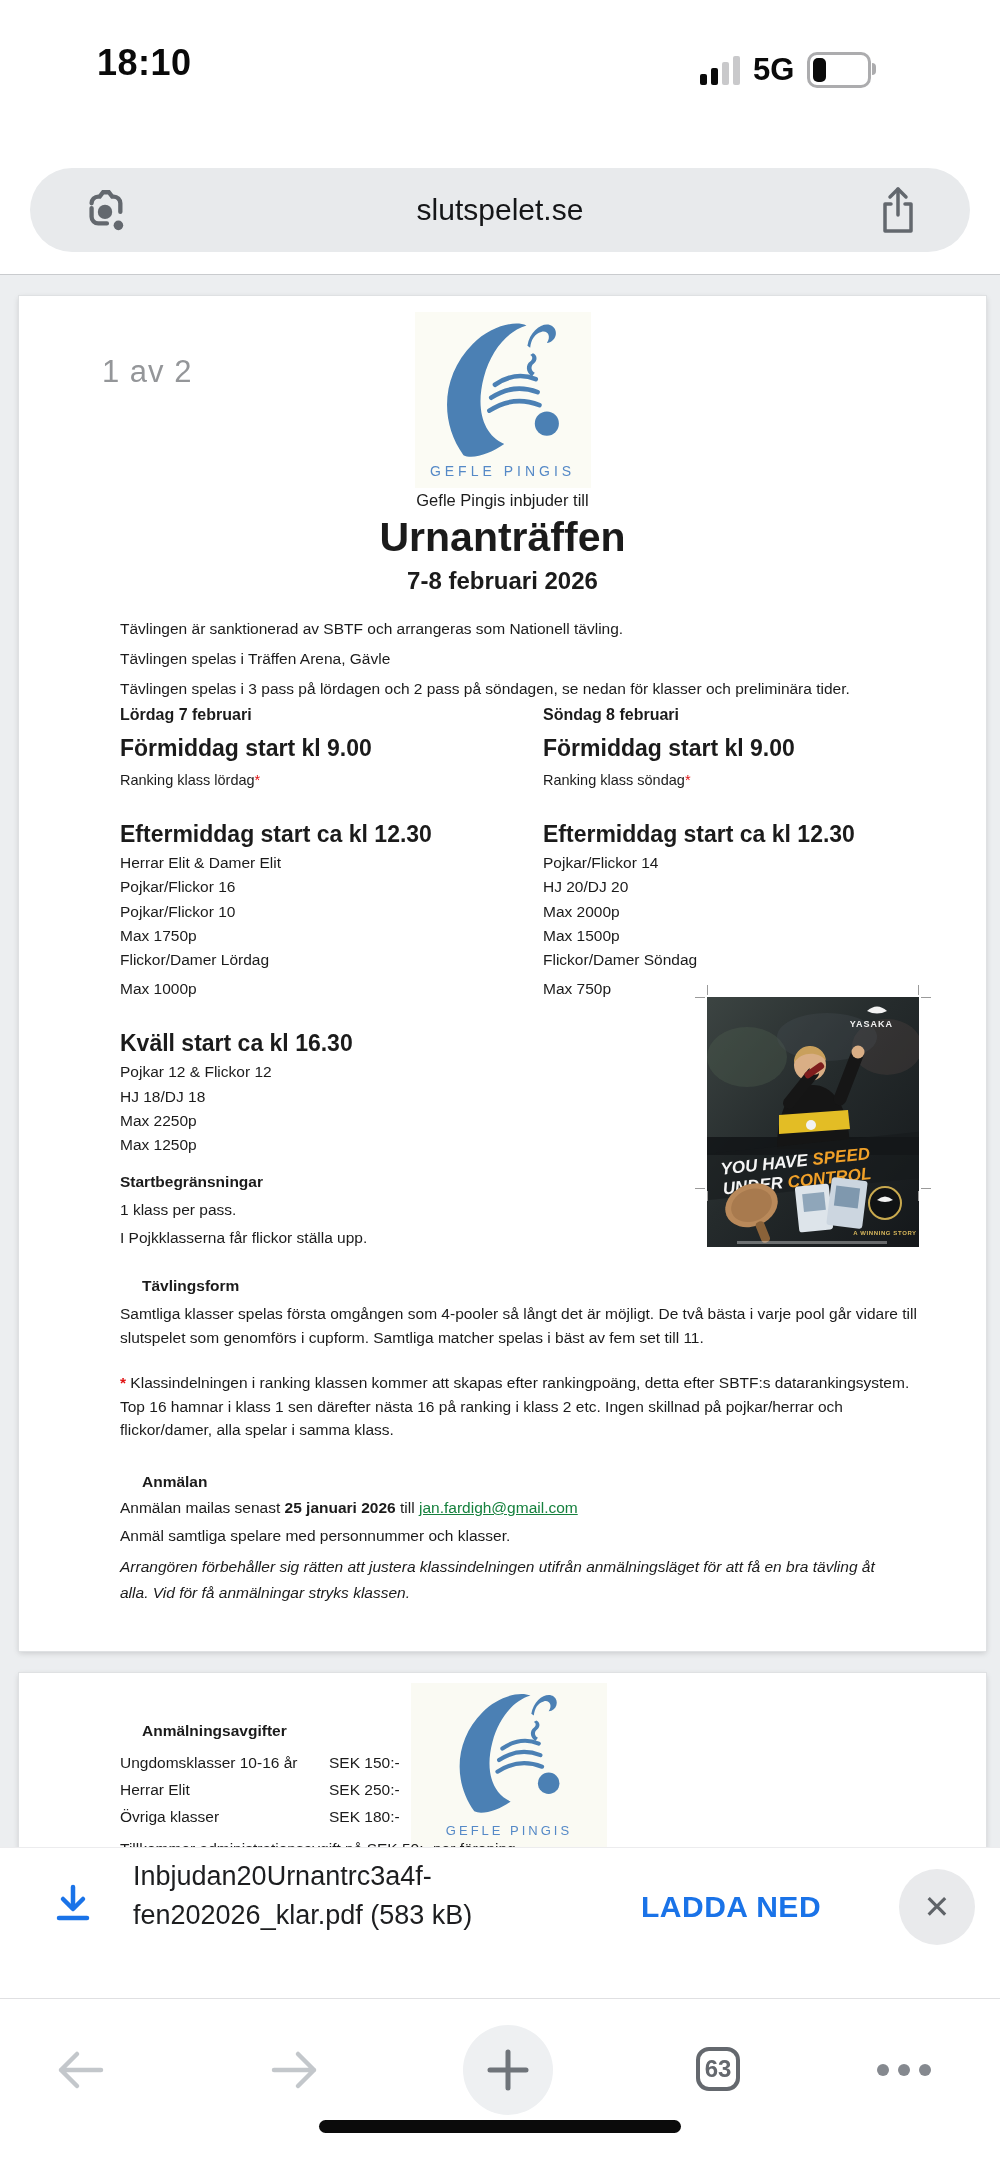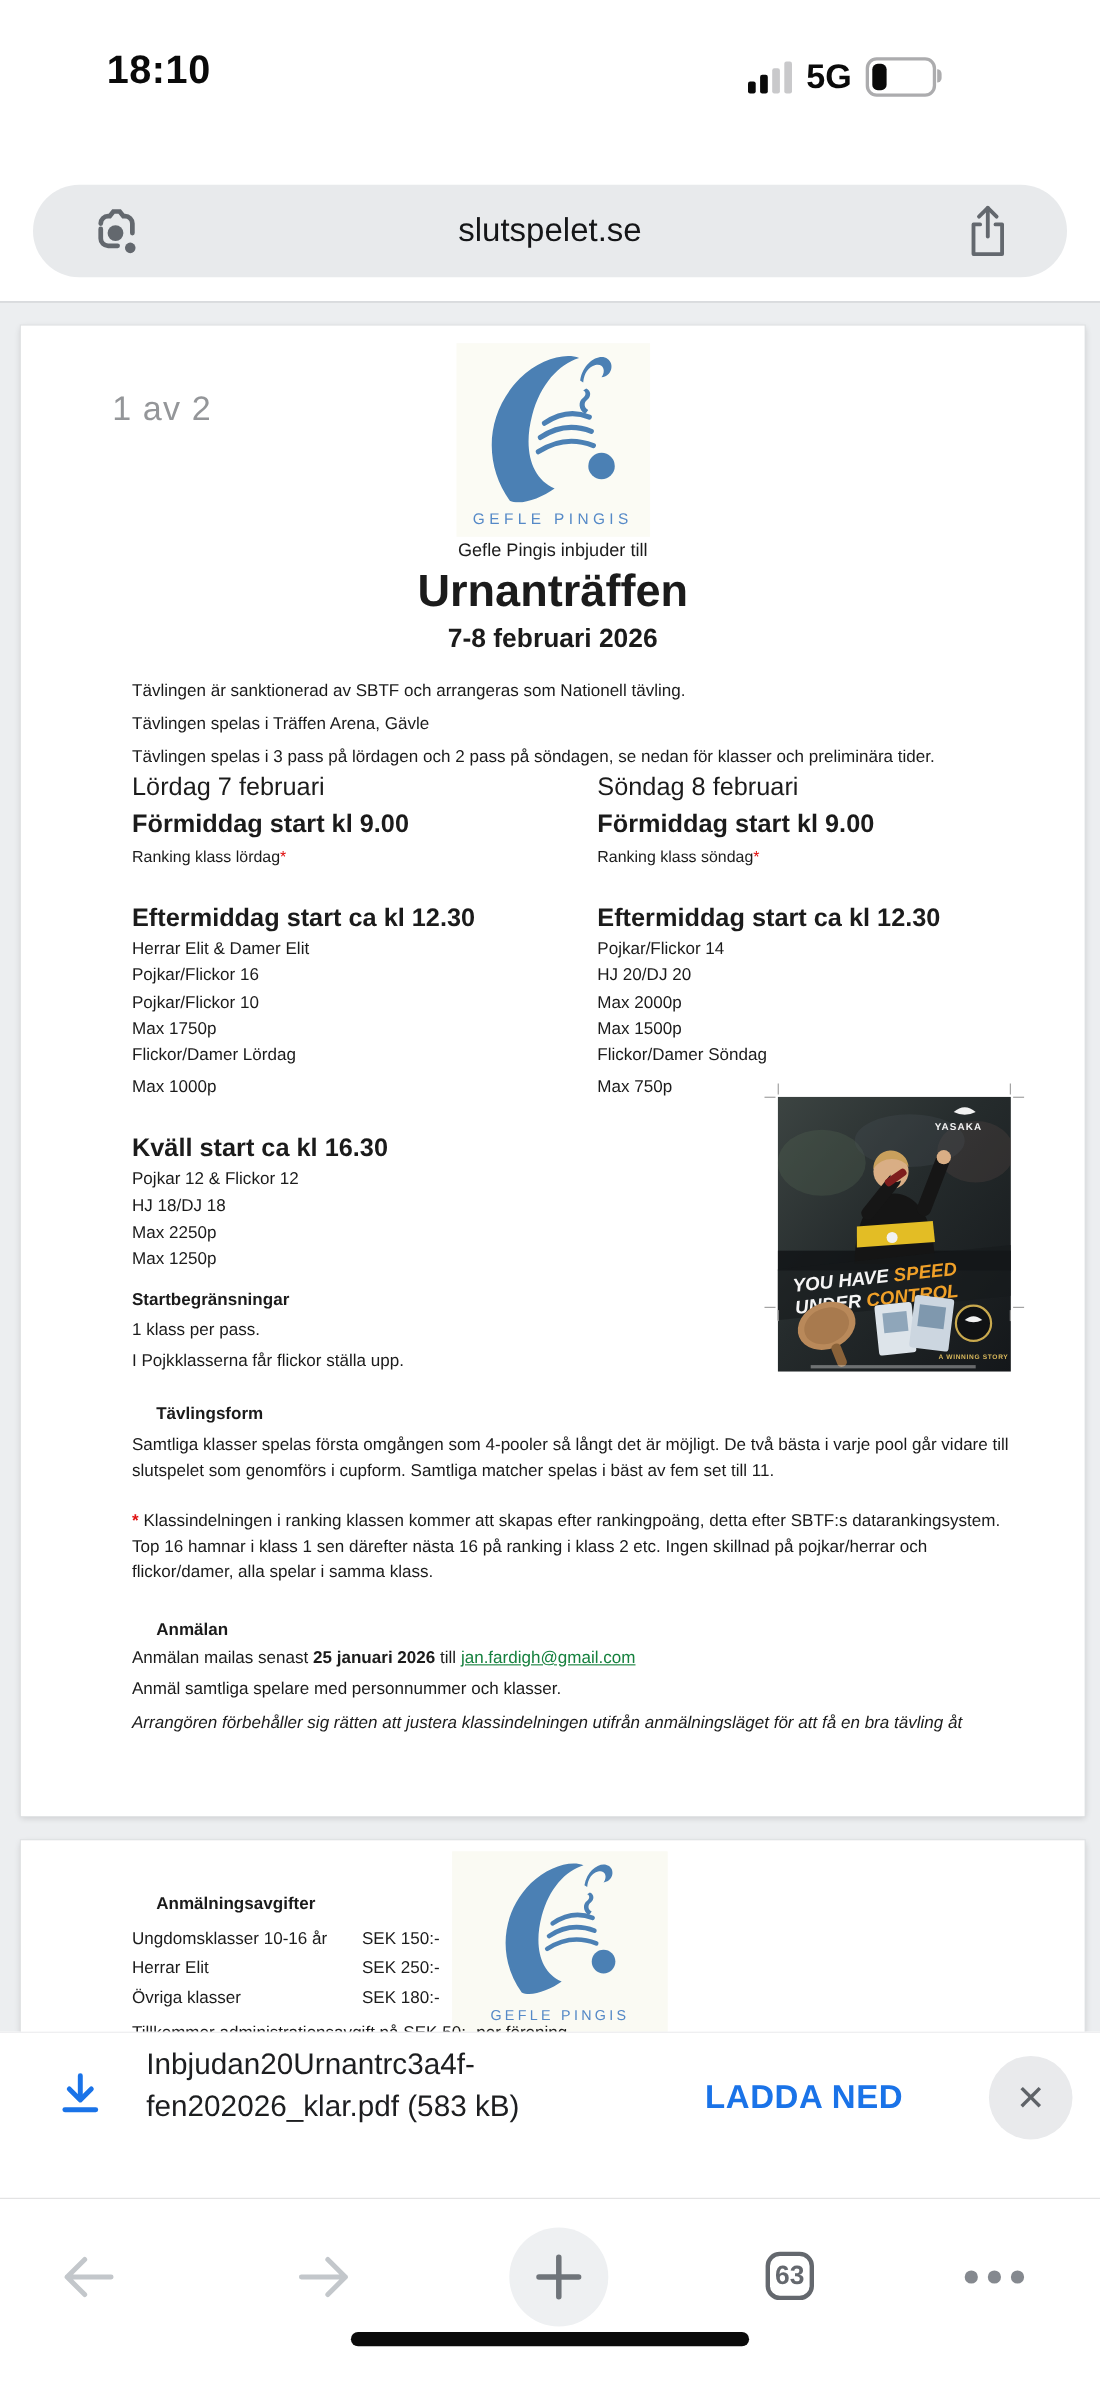--- a/index.html
+++ b/index.html
@@ -3,21 +3,21 @@
 <meta charset="utf-8">
 <style>
   html,body{margin:0;padding:0;}
   body{
     width:1000px;height:2167px;position:relative;overflow:hidden;
     background:#ffffff;font-family:"Liberation Sans", sans-serif;
     -webkit-font-smoothing:antialiased;
   }
   
   .status-time{position:absolute;left:97px;top:42px;font-size:36px;font-weight:700;letter-spacing:.5px;color:#0a0a0a;}
-  .status-right{position:absolute;left:680px;top:52px;display:flex;align-items:center;gap:13px;height:36px;}
+  .status-right{position:absolute;left:700px;top:52px;display:flex;align-items:center;gap:13px;height:36px;}
   .sig{display:flex;align-items:flex-end;gap:4px;height:29px;}
   .sig i{width:7px;border-radius:2px;background:#0a0a0a;display:block;}
   .sig i.b1{height:11px}.sig i.b2{height:17px}.sig i.b3{height:23px}.sig i.b4{height:29px}
   .sig i.off{background:#c9c9cb;}
   .net{font-size:31px;font-weight:600;color:#0a0a0a;}
   .battery{position:relative;width:58px;height:30px;border:3px solid #acacae;border-radius:10px;}
   .battery .fill{position:absolute;left:3px;top:3px;bottom:3px;width:13px;background:#0a0a0a;border-radius:5px;}
   .battery .cap{position:absolute;right:-8px;top:8px;width:4px;height:12px;background:#acacae;border-radius:0 4px 4px 0;}
   
   .addr{position:absolute;left:30px;top:168px;width:940px;height:84px;background:#e8eaec;border-radius:42px;}
@@ -39,21 +39,21 @@
   .logo-name{font-size:14px;letter-spacing:4px;color:#5589c7;margin-top:6px;font-weight:500;}
   .titleblock{position:absolute;left:0;top:193px;width:100%;text-align:center;color:#1b1b1b;}
   .invite{font-size:16.5px;line-height:22px;}
   .bigtitle{font-size:41px;line-height:48px;font-weight:700;margin-top:2px;}
   .datetitle{font-size:24px;line-height:30px;font-weight:700;margin-top:5px;}
   .paras{position:absolute;left:101px;top:318px;}
   .paras div{line-height:30px;font-size:15.5px;color:#1b1b1b;white-space:nowrap;}
   .col{position:absolute;top:405px;width:400px;color:#1b1b1b;}
   .col-l{left:101px;}
   .col-r{left:524px;}
-  .col .day{font-size:23px;line-height:28px;font-weight:400;}
+  .col .day{font-size:16px;line-height:28px;font-weight:700;}
   .col .morning{font-size:23px;line-height:28px;font-weight:700;margin-top:5px;}
   .col .rank{font-size:14.5px;line-height:20px;margin-top:8px;}
   .col .after{font-size:23px;line-height:28px;font-weight:700;margin-top:30px;}
   .col ul{list-style:none;margin:3px 0 0 0;padding:0;}
   .col ul li{font-size:15.5px;line-height:24.3px;}
   .col .extra{font-size:15.5px;line-height:20px;margin-top:7px;}
   .col .evening{font-size:23px;line-height:28px;font-weight:700;margin-top:30px;}
   .col .sb-head{font-size:15.5px;line-height:20px;font-weight:700;margin-top:14px;}
   .col .sb-line{font-size:15.5px;line-height:20px;margin-top:8px;}
   .ast{color:#e01212;}
@@ -289,20 +289,21 @@
       <div>flickor/damer, alla spelar i samma klass.</div>
     </div>
 
     <div class="t b sec-head" style="left:101px;top:1176px;">Anmälan</div>
     <div class="t" style="left:101px;top:1202px;">
       <span>Anmälan mailas senast </span><span class="b">25 januari 2026</span><span> till </span><a class="maillink" href="#">jan.fardigh@gmail.com</a>
     </div>
     <div class="t" style="left:101px;top:1230px;">Anmäl samtliga spelare med personnummer och klasser.</div>
     <div class="t lines ital" style="left:101px;top:1258px;">
       <div>Arrangören förbehåller sig rätten att justera klassindelningen utifrån anmälningsläget för att få en bra tävling åt</div>
+      <div>alla. Vid för få anmälningar stryks klassen.</div>
     </div>
   </div>
 
   <div class="page page2">
     <div class="tile2"></div>
     <div class="t b sec-head" style="left:101px;top:48px;">Anmälningsavgifter</div>
 
     <div class="fee-row" style="top:80px;">
       <span>Ungdomsklasser 10-16 år</span>
       <span class="fee-amt">SEK 150:-</span>

